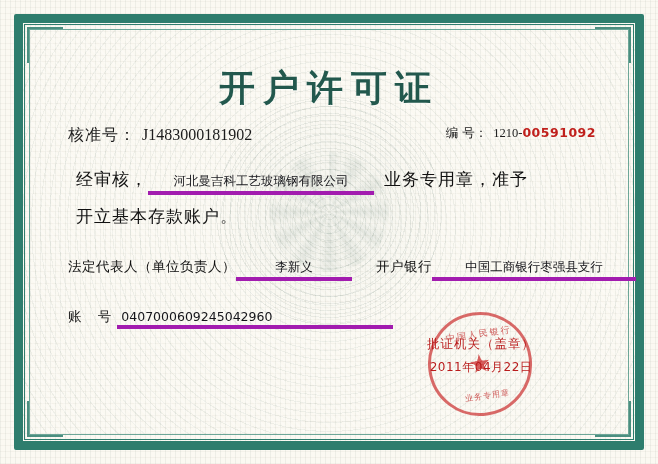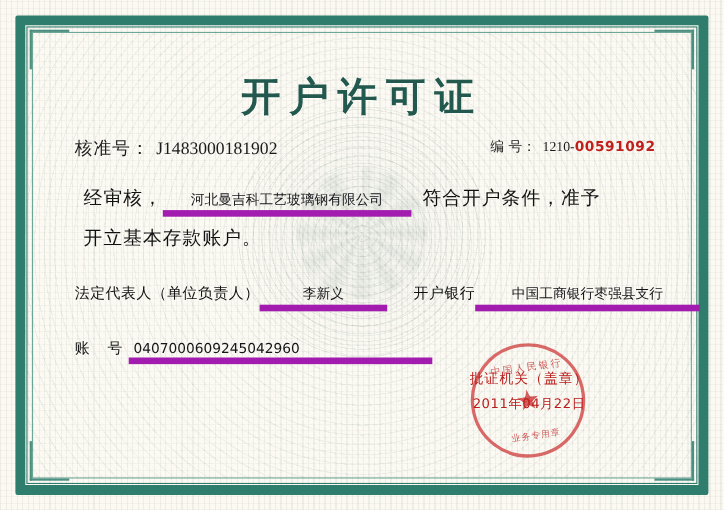--- a/index.html
+++ b/index.html
@@ -197,21 +197,21 @@
     font-size: 17px;
     color: #111;
     font-family: "DejaVu Sans", sans-serif;
     letter-spacing: 1px;
     white-space: nowrap;
   }
   .body-line1 .seg { display: inline-block; vertical-align: baseline; }
   .fill {
     display: inline-block;
     vertical-align: baseline;
-    border-bottom: 6px solid #a21caf;
+    border-bottom: 4px solid #a21caf;
     text-align: center;
     font-size: 12.5px;
     letter-spacing: 0px;
     padding: 0 4px 1px 4px;
     color: #15151a;
     font-family: "DejaVu Sans", sans-serif;
   }
   .body-line2 {
     position: absolute;
     left: 36px; top: 165px;
@@ -336,21 +336,21 @@
     <div class="row-codes">
       <div class="code-left">
         <span class="lbl">核准号：</span><span class="val">J1483000181902</span>
       </div>
       <div class="code-right">
         <span class="lbl">编 号：</span><span class="val">1210-</span><span class="red">00591092</span>
       </div>
     </div>
 
     <div class="body-line1">
-      <span class="seg">经审核，</span><span class="fill" style="width:218px;">河北曼吉科工艺玻璃钢有限公司</span><span class="seg" style="margin-left:10px;">符合开户条件，准予</span>
+      <span class="seg">经审核，</span><span class="fill" style="width:218px;">河北曼吉科工艺玻璃钢有限公司</span><span class="seg" style="margin-left:10px;">业务专用章，准予</span>
     </div>
 
     <div class="body-line2">开立基本存款账户。</div>
 
     <div class="row-rep">
       <span class="label">法定代表人（单位负责人）</span><span class="fill" style="width:108px;">李新义</span><span class="label" style="margin-left:24px;font-family:Liberation Mono, monospace;">开户银行</span><span class="fill" style="width:196px;">中国工商银行枣强县支行</span>
     </div>
 
     <div class="row-account">
       <span class="label">账 号</span><span class="fill" style="width:268px; text-align:left;">0407000609245042960</span>

